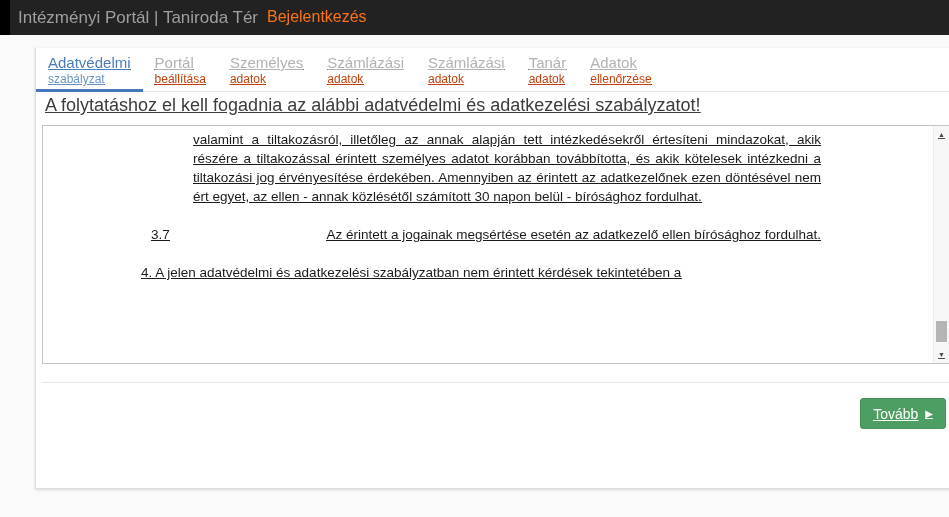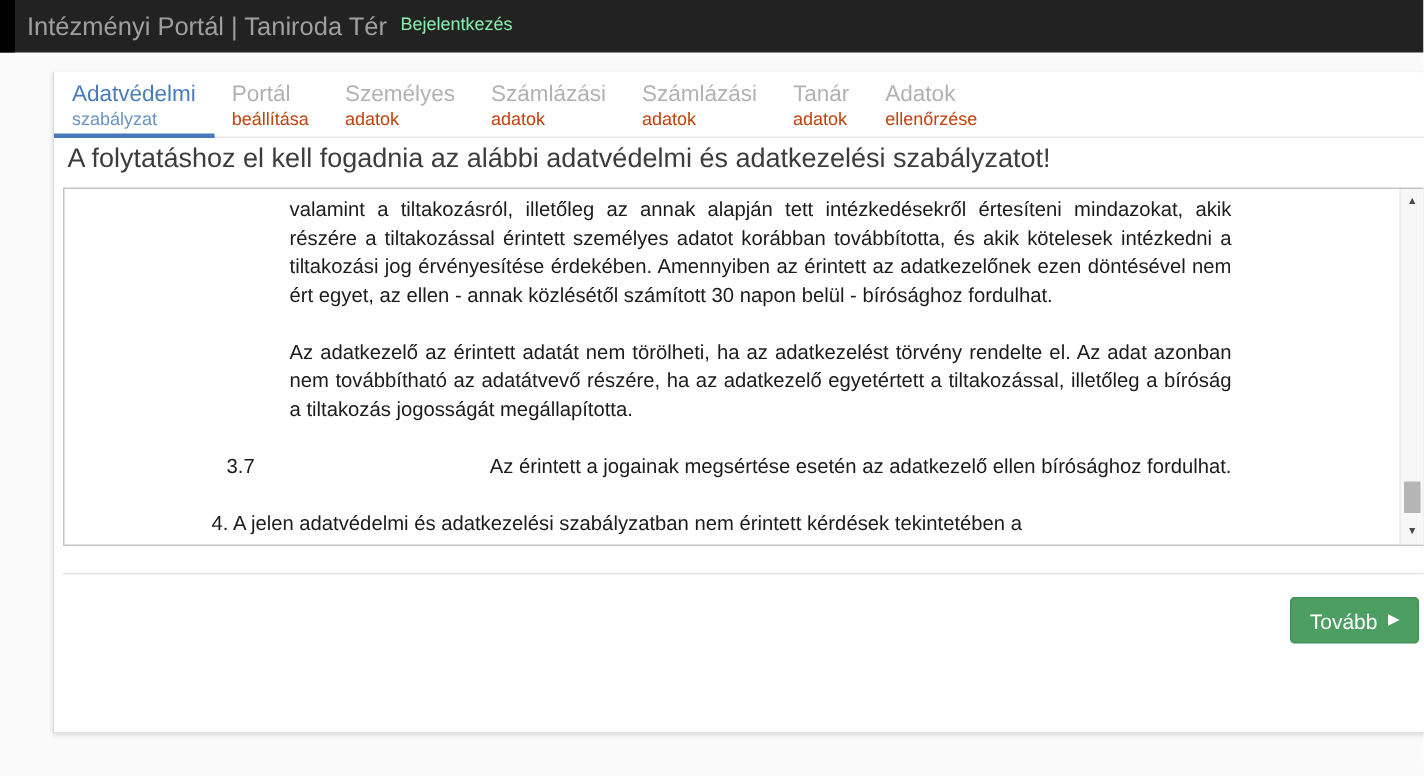--- a/index.html
+++ b/index.html
@@ -1,15 +1,15 @@
 <!DOCTYPE html>
 <html lang="hu"><head>
 <meta charset="utf-8">
 <style>
-  * { box-sizing: border-box; margin: 0; padding: 0; }
+  * { box-sizing: border-box; margin: 0; padding: 0; text-decoration: underline; }
   html, body { width: 949px; height: 517px; overflow: hidden; }
   body {
     font-family: "Liberation Sans", sans-serif;
     background: #fafafa;
     position: relative;
   }
 
   
   .navbar {
     position: absolute; top: 0; left: 0;
@@ -20,21 +20,21 @@
     position: absolute; left: 0; top: 0;
     width: 10px; height: 35px; background: #000;
   }
   .navbar-brand {
     position: absolute; left: 18px; top: 0;
     line-height: 35px; font-size: 17px; color: #9f9f9f;
     text-decoration: none; white-space: nowrap;
   }
   .navbar-login {
     position: absolute; left: 267px; top: 0;
-    line-height: 33px; font-size: 12px; color: #86efac;
+    line-height: 33px; font-size: 16px; color: #f97316;
     text-decoration: none; cursor: pointer;
   }
 
   
   .panel {
     position: absolute; left: 35px; top: 48px;
     width: 922px; height: 441px;
     background: #ffffff;
     border: 1px solid #dddddd;
     border-top: none;
@@ -178,21 +178,20 @@
       <span class="t-line1">Adatok</span>
       <span class="t-line2">ellenőrzése</span>
     </div>
   </div>
 
   <p class="page-subtitle">A folytatáshoz el kell fogadnia az alábbi adatvédelmi és adatkezelési szabályzatot!</p>
 
   <div class="textbox">
     <div class="doc">
       <p>valamint a tiltakozásról, illetőleg az annak alapján tett intézkedésekről értesíteni mindazokat, akik részére a tiltakozással érintett személyes adatot korábban továbbította, és akik kötelesek intézkedni a tiltakozási jog érvényesítése érdekében. Amennyiben az érintett az adatkezelőnek ezen döntésével nem ért egyet, az ellen - annak közlésétől számított 30 napon belül - bírósághoz fordulhat.</p>
-      <p>Az adatkezelő az érintett adatát nem törölheti, ha az adatkezelést törvény rendelte el. Az adat azonban nem továbbítható az adatátvevő részére, ha az adatkezelő egyetértett a tiltakozással, illetőleg a bíróság a tiltakozás jogosságát megállapította.</p>
       <div class="row37">
         <span class="num37">3.7</span>
         <span class="text37">Az érintett a jogainak megsértése esetén az adatkezelő ellen bírósághoz fordulhat.</span>
       </div>
       <div class="item4">
         <div class="l1">4. A jelen adatvédelmi és adatkezelési szabályzatban nem érintett kérdések tekintetében a</div>
 
       </div>
     </div>
 

